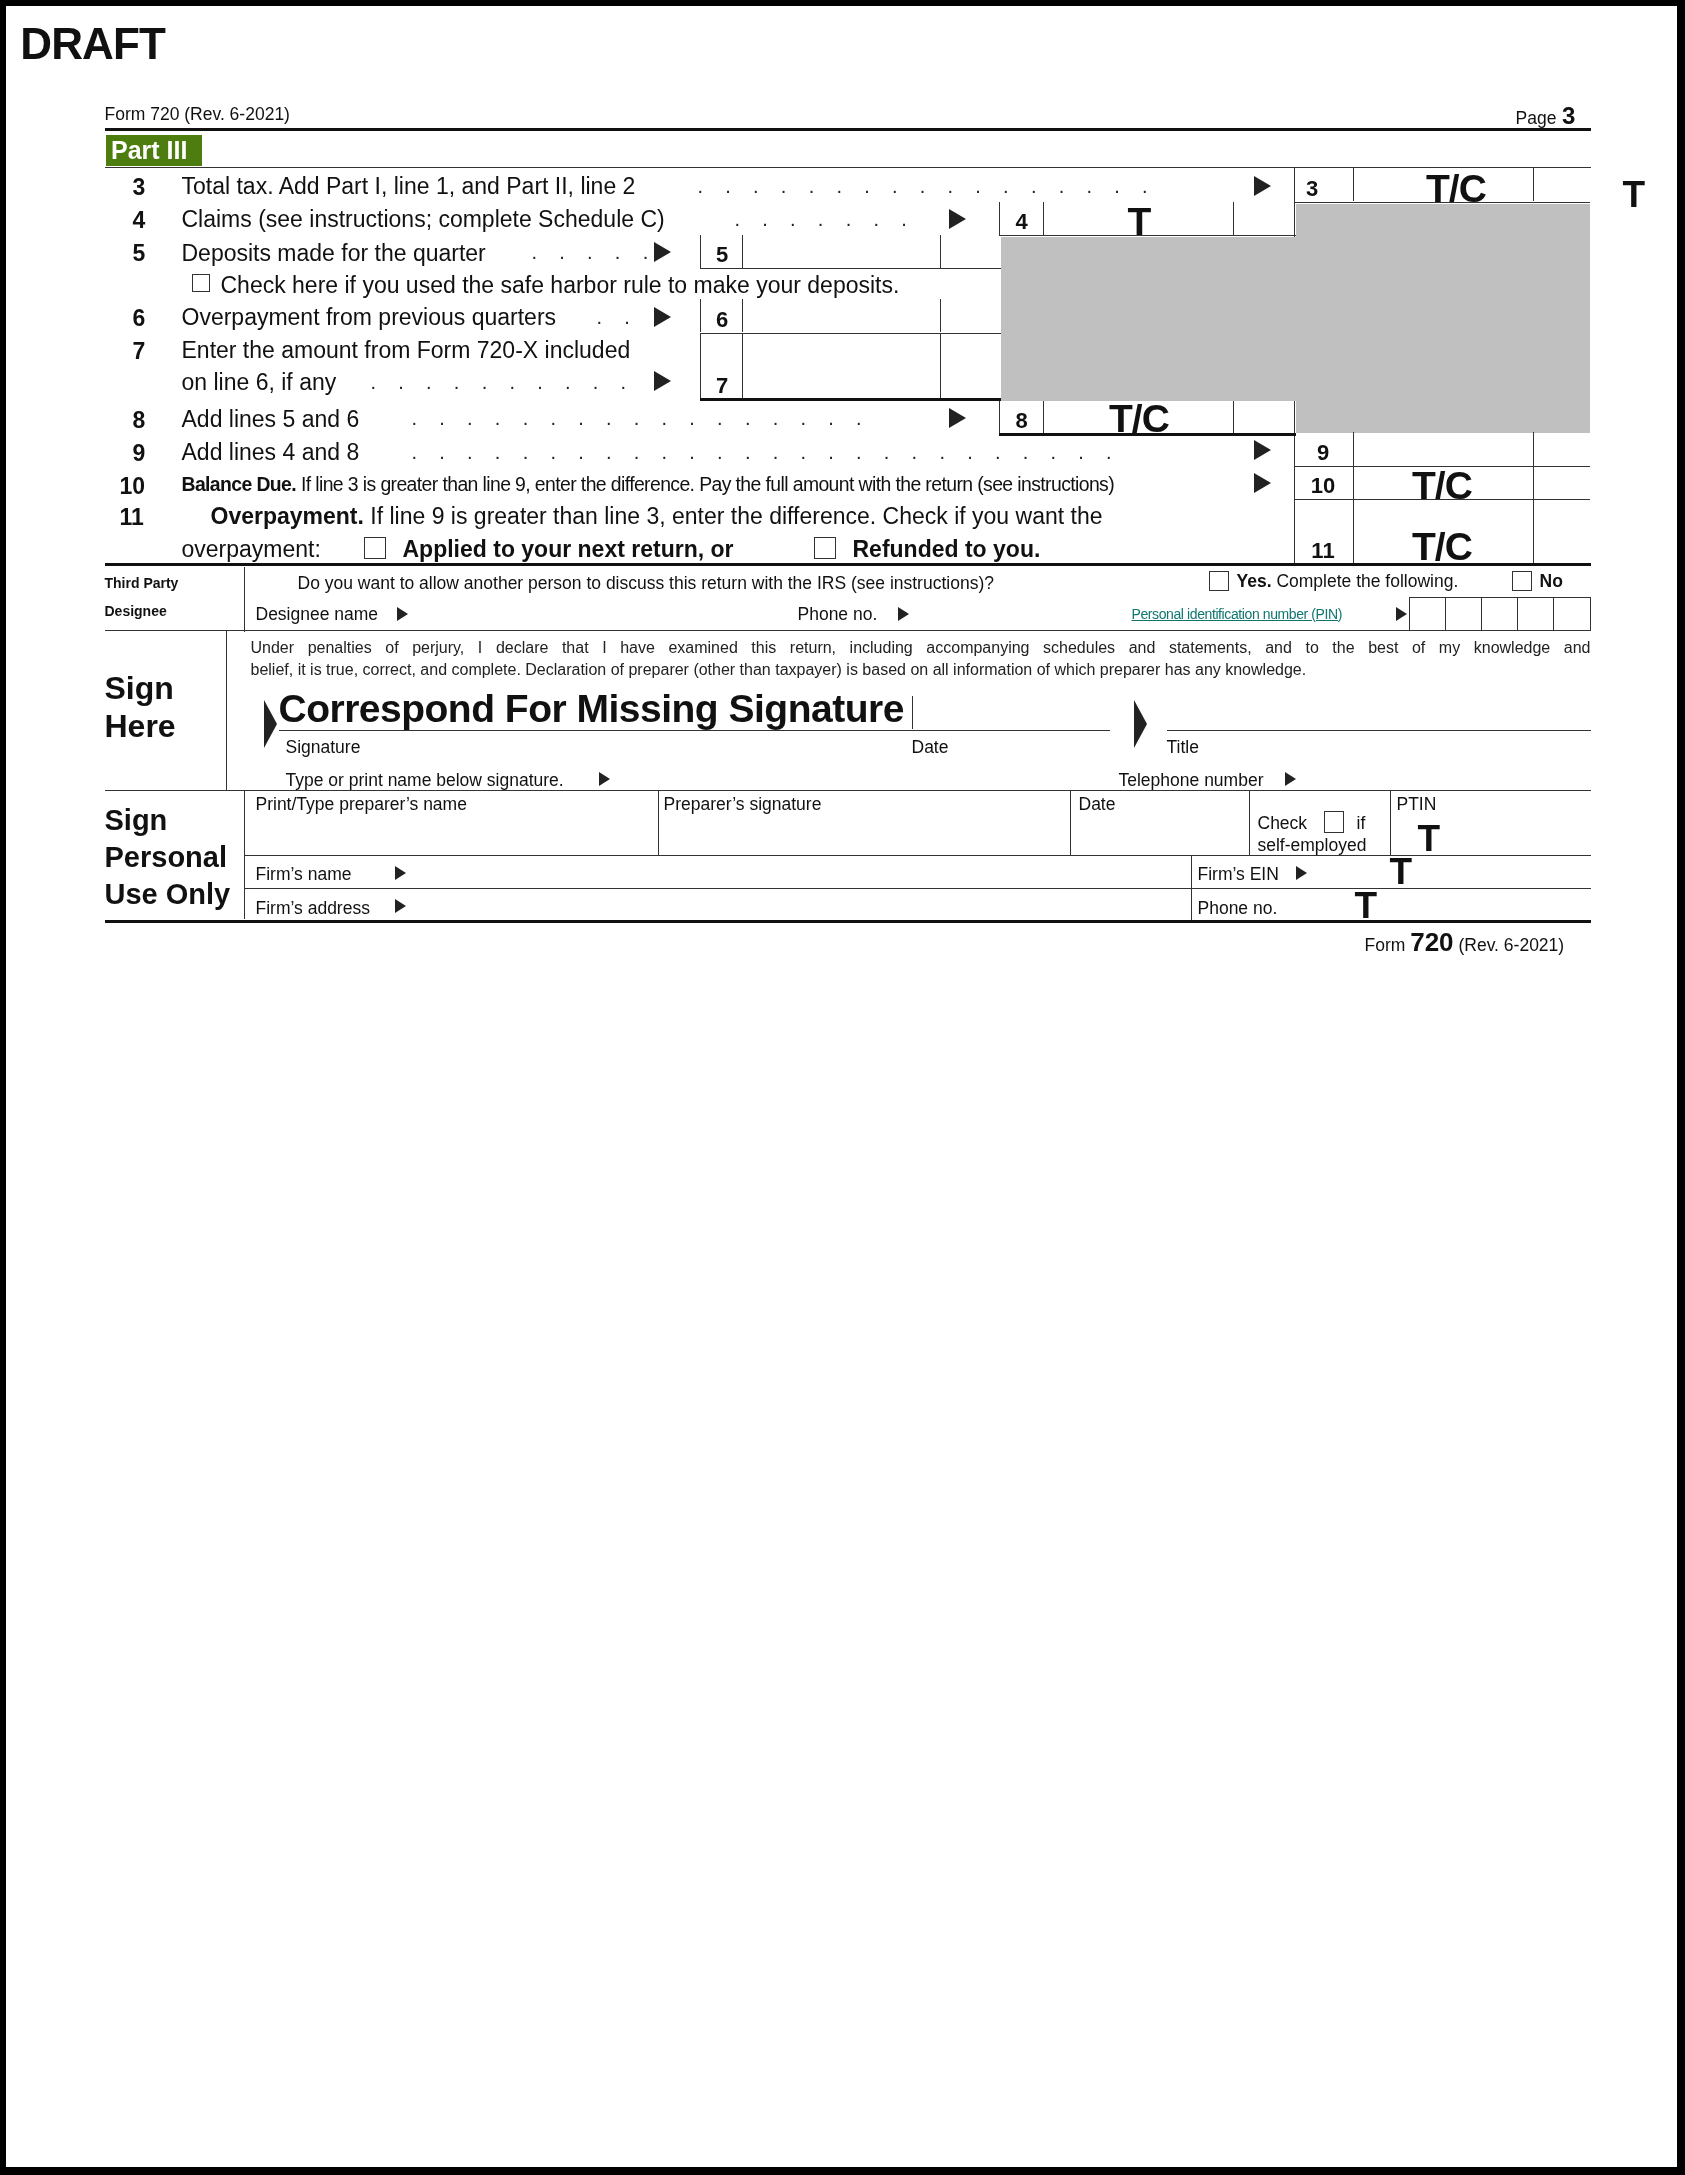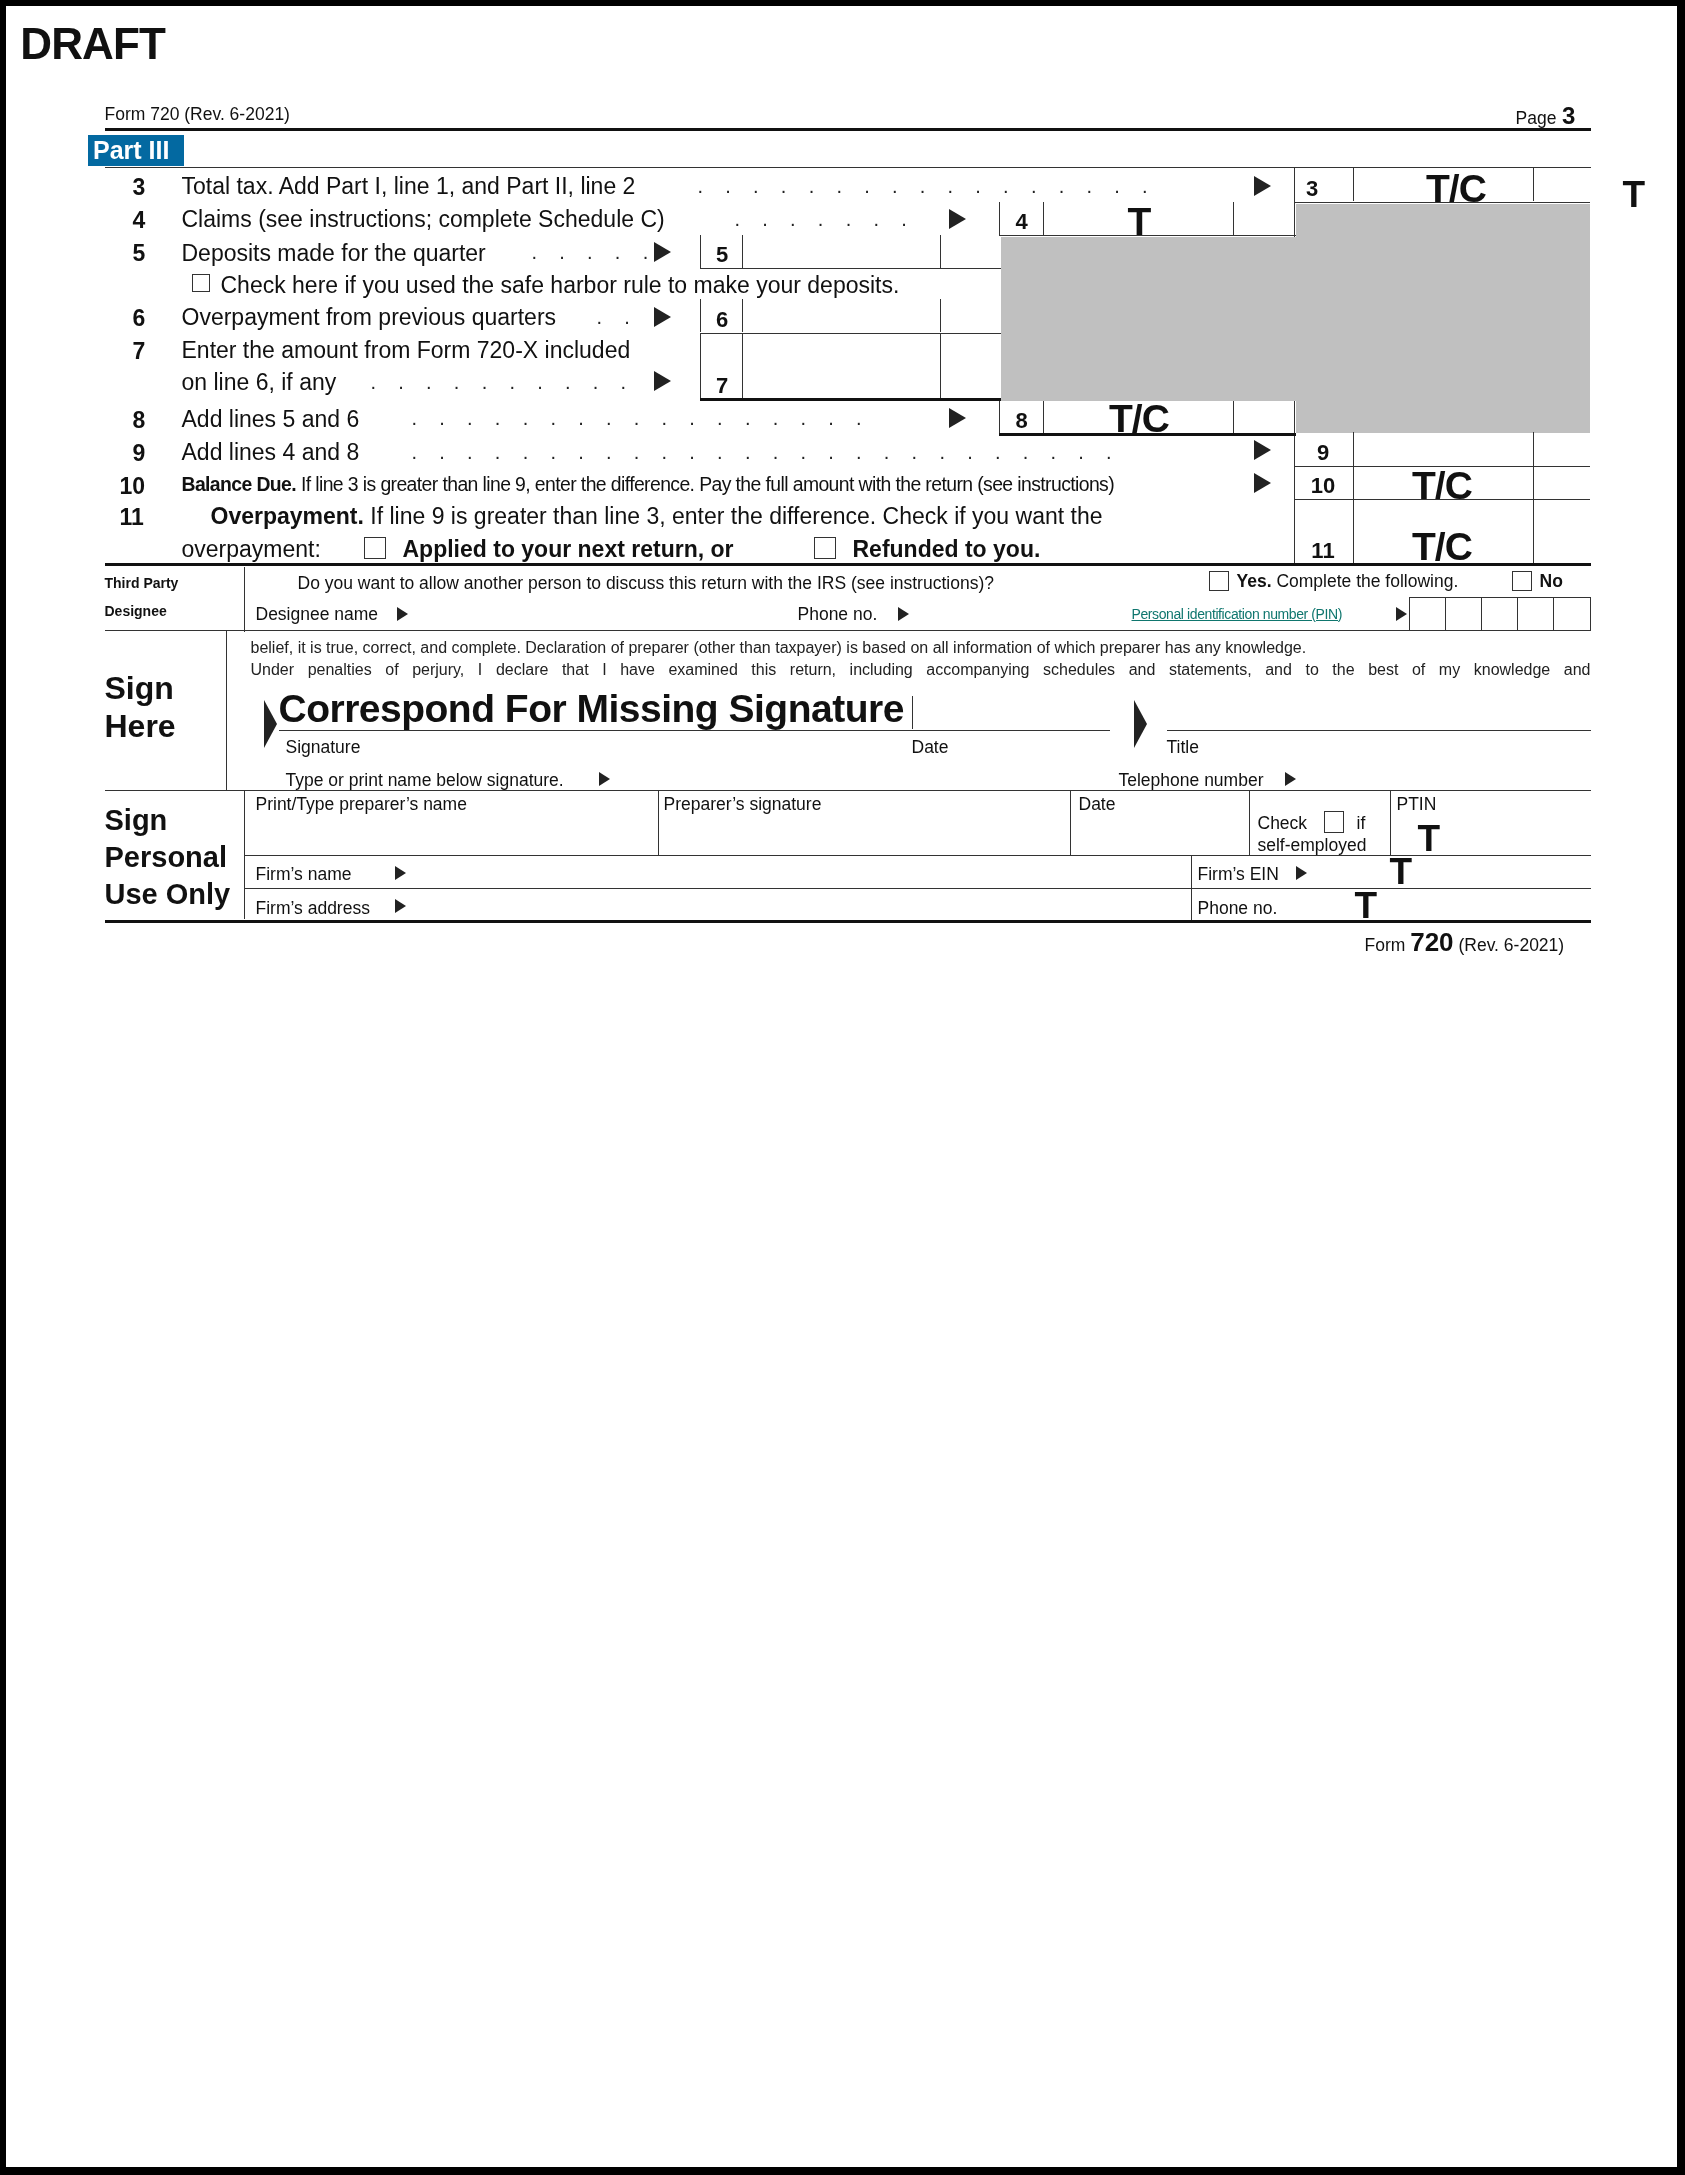--- a/index.html
+++ b/index.html
@@ -6,21 +6,21 @@
   body { width:1685px; height:2175px; position:relative; font-family:"Liberation Sans", sans-serif; color:#111; }
   .page { position:absolute; left:5.5px; top:5.5px; width:1671px; height:2161px; background:#fff; overflow:hidden; }
   .abs { position:absolute; }
   .draft { left:14.8px; top:13px; font-size:44px; font-weight:bold; letter-spacing:-0.9px; }
   .hdr-form { left:99px; top:98px; font-size:17.5px; }
   .hdr-page { left:1510px; top:96px; font-size:17.5px; }
   .hdr-page b { font-size:24px; margin-left:5.5px; }
   .rule { background:#111; }
   .hline { position:absolute; height:1.8px; background:#333; }
   .vline { position:absolute; width:1.8px; background:#333; }
-  .part { left:82px; top:129px; height:31px; width:96px; background:#0369a1; color:#fff; font-weight:bold; font-size:25px; line-height:31px; padding-left:5.5px; box-sizing:border-box; }
+  .part { left:100px; top:129px; height:31px; width:96px; background:#4d7c0f; color:#fff; font-weight:bold; font-size:25px; line-height:31px; padding-left:5.5px; box-sizing:border-box; }
   .ln { font-weight:bold; font-size:23px; }
   .lt { font-size:23px; white-space:nowrap; }
   .dots { letter-spacing:0; color:#222; font-size:20px; white-space:nowrap; }
   .arrow { width:0; height:0; border-top:10px solid transparent; border-bottom:10px solid transparent; border-left:17.5px solid #222; }
   .arrow-sm { width:0; height:0; border-top:7.4px solid transparent; border-bottom:7.4px solid transparent; border-left:11px solid #222; }
   .box-num { font-weight:bold; font-size:22px; text-align:center; }
   .tc { font-weight:bold; font-size:39px; text-align:center; letter-spacing:-0.9px; }
   .gray { background:#c0c0c0; }
   .chk { width:18.5px; height:18.5px; border:1.8px solid #333; box-sizing:border-box; background:#fff; }
   .small { font-size:17.5px; white-space:nowrap; }
@@ -186,22 +186,22 @@
     <div style="flex:1;"></div>
   </div>
   <div class="hline" style="left:99px;top:624px;width:1486px;"></div>
 
   <div class="abs big-sect" style="left:99px;top:663px;">
     <div>Sign</div>
     <div>Here</div>
   </div>
   <div class="vline" style="left:220px;top:624px;height:161px;"></div>
   <div class="abs" style="left:245px;top:631px;width:1340px;font-size:16px;line-height:22px;color:#222;">
+    <div style="text-align:justify;text-align-last:justify;">Under penalties of perjury, I declare that I have examined this return, including accompanying schedules and statements, and to the best of my knowledge and</div>
     <div>belief, it is true, correct, and complete. Declaration of preparer (other than taxpayer) is based on all information of which preparer has any knowledge.</div>
-    <div style="text-align:justify;text-align-last:justify;">Under penalties of perjury, I declare that I have examined this return, including accompanying schedules and statements, and to the best of my knowledge and</div>
   </div>
   <div class="abs bigarrow" style="left:258px;top:694px;"></div>
   <div class="abs sig" style="left:273px;top:681px;">Correspond For Missing Signature</div>
   <div class="vline" style="left:906px;top:690px;height:33px;"></div>
   <div class="hline" style="left:273px;top:724px;width:831px;"></div>
   <div class="abs small" style="left:280px;top:731px;">Signature</div>
   <div class="abs small" style="left:906px;top:731px;">Date</div>
   <div class="abs bigarrow" style="left:1128px;top:694px;"></div>
   <div class="hline" style="left:1161px;top:724px;width:424px;"></div>
   <div class="abs" style="left:1161px;top:692px;width:424px;height:29.5px;"></div>

